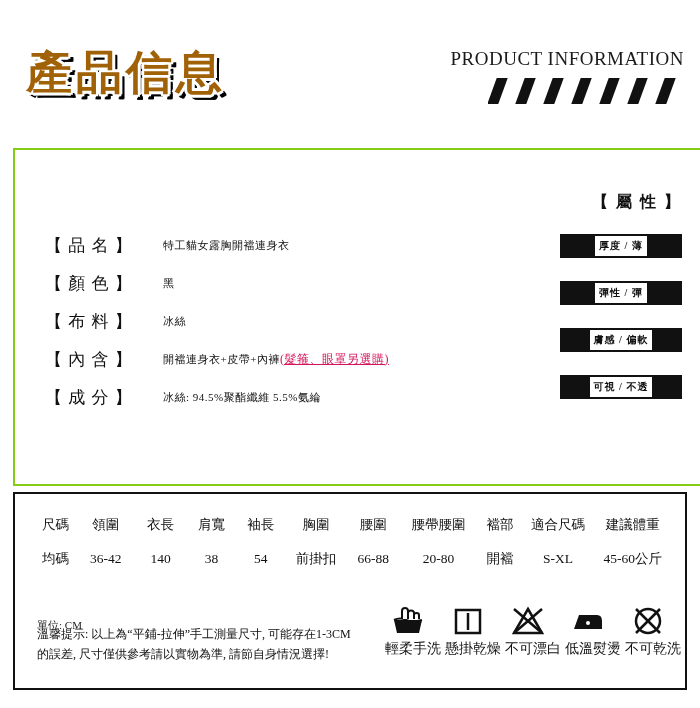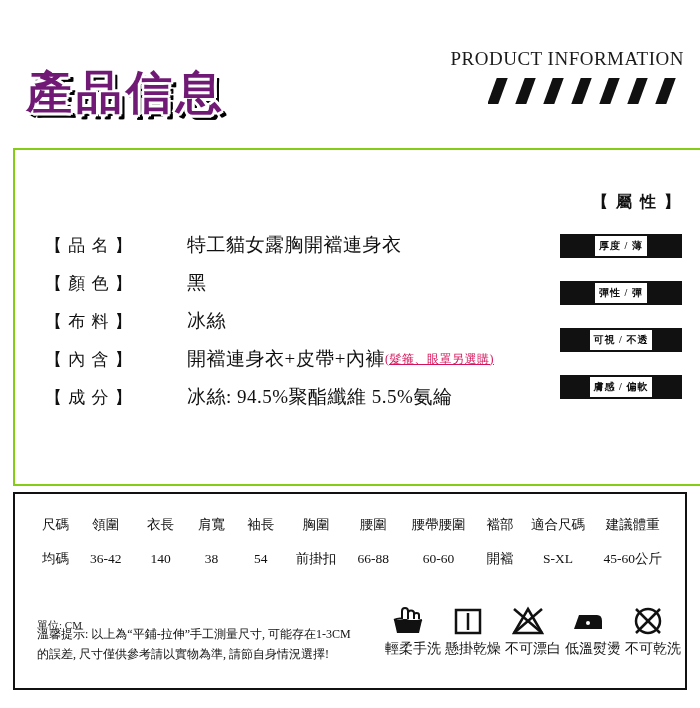--- a/index.html
+++ b/index.html
@@ -20,27 +20,26 @@
     position: relative;
     height: 140px;
   }
   .title-zh {
     position: absolute;
     left: 26px; top: 42px;
     font-family: "Liberation Serif", serif;
     font-weight: bold;
     font-size: 46px;
     letter-spacing: 4px;
-    color: #701a75;
+    color: #a16207;
     text-shadow:
        3px 0 0 #fff, -3px 0 0 #fff, 0 3px 0 #fff, 0 -3px 0 #fff,
        2px 2px 0 #fff, -2px 2px 0 #fff, 2px -2px 0 #fff, -2px -2px 0 #fff,
        5px 4px 0 #000, 4px 5px 0 #000, 5px 5px 0 #000;
     white-space: nowrap;
-    margin-top: 20px;
   }
   .title-en {
     position: absolute;
     right: 16px; top: 48px;
     font-family: "Liberation Serif", serif;
     font-size: 19px;
     letter-spacing: 0.5px;
     color: #1a1a1a;
     white-space: nowrap;
   }
@@ -115,23 +114,22 @@
   }
   .spec-label {
     font-family: "Liberation Serif", serif;
     font-size: 17px;
     width: 118px;
     letter-spacing: 1px;
     flex: 0 0 auto;
   }
   .spec-value {
     font-family: "Liberation Serif", serif;
-    font-size: 19px;
+    font-size: 11px;
     letter-spacing: 0.5px;
-    margin-left: 24px;
   }
   .spec-note {
     font-family: "Liberation Serif", serif;
     font-size: 12px;
     color: #d4145a;
     letter-spacing: 0.5px;
     text-decoration: underline;
   }
 
   
@@ -222,24 +220,24 @@
   <div class="attr-title">【 屬 性 】</div>
 
   <div class="attr-tags">
     <div class="attr-tag">
       <span class="inner">厚度 / 薄</span>
     </div>
     <div class="attr-tag">
       <span class="inner">彈性 / 彈</span>
     </div>
     <div class="attr-tag">
+      <span class="inner">膚感 / 偏軟</span>
+    </div>
+    <div class="attr-tag">
       <span class="inner">可視 / 不透</span>
-    </div>
-    <div class="attr-tag">
-      <span class="inner">膚感 / 偏軟</span>
     </div>
   </div>
 
   <div class="spec-list">
     <div class="spec-row">
       <span class="spec-label">【 品  名 】</span>
       <span class="spec-value">特工貓女露胸開襠連身衣</span>
     </div>
     <div class="spec-row">
       <span class="spec-label">【 顏  色 】</span>
@@ -281,21 +279,21 @@
     </thead>
     <tbody>
       <tr>
         <td>均碼</td>
         <td>36-42</td>
         <td>140</td>
         <td>38</td>
         <td>54</td>
         <td>前掛扣</td>
         <td>66-88</td>
-        <td>60-60</td>
+        <td>20-80</td>
         <td>開襠</td>
         <td>S-XL</td>
         <td>45-60公斤</td>
       </tr>
     </tbody>
   </table>
 
   <div class="unit-text">單位: CM</div>
   <div class="tip-text">
     <div>溫馨提示: 以上為“平鋪-拉伸”手工測量尺寸, 可能存在1-3CM</div>

